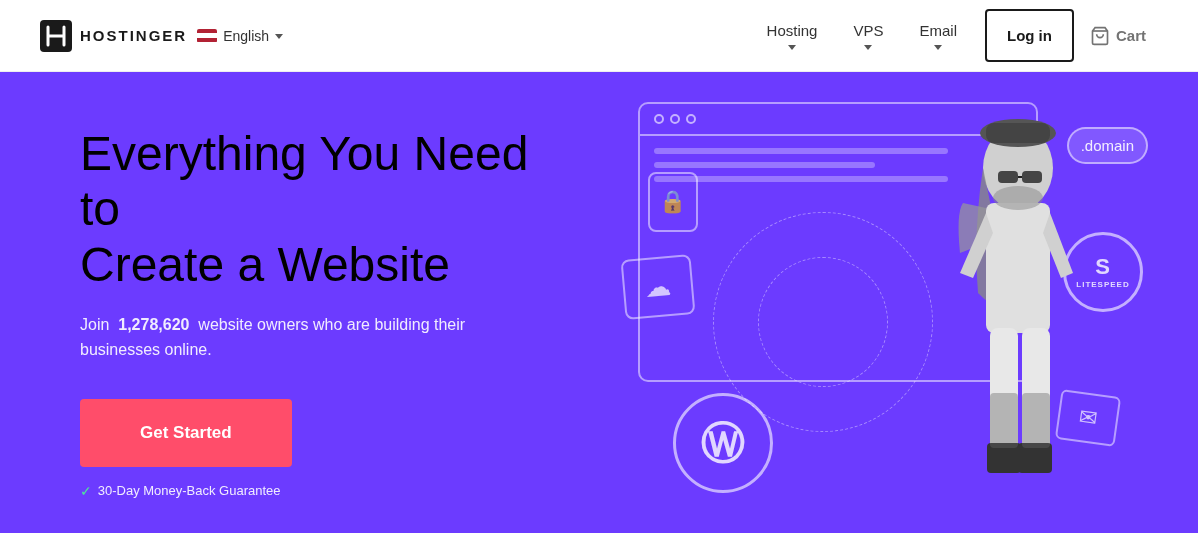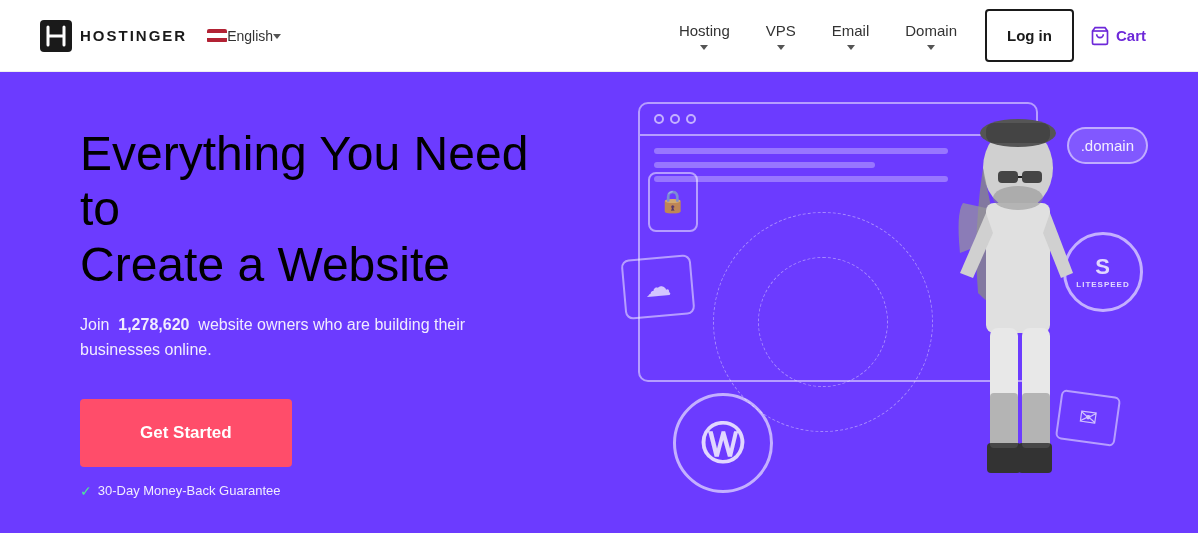--- a/index.html
+++ b/index.html
@@ -14,36 +14,37 @@
       padding: 0 40px;
       border-bottom: 1px solid #eee;
       position: relative;
       z-index: 10;
     }
     .nav-logo {
       display: flex;
       align-items: center;
       gap: 8px;
       text-decoration: none;
-      margin-right: 20px;
+      margin-right: 10px;
     }
     .logo-icon {
       width: 32px;
       height: 32px;
     }
     .logo-text {
       font-size: 15px;
       font-weight: 800;
       letter-spacing: 2px;
       color: #1a1a1a;
       text-transform: uppercase;
     }
     .nav-lang {
       display: flex;
       align-items: center;
+      gap: 6px;
       font-size: 14px;
       color: #333;
       cursor: pointer;
       margin-right: auto;
     }
     .flag-icon {
       width: 20px;
       height: 14px;
       border-radius: 2px;
       overflow: hidden;
@@ -92,21 +93,21 @@
       cursor: pointer;
       background: transparent;
       margin-left: 8px;
     }
     .nav-cart {
       display: flex;
       align-items: center;
       gap: 6px;
       font-size: 15px;
       font-weight: 600;
-      color: #6d28d9;
+      color: #737373;
       cursor: pointer;
       padding: 8px 12px;
     }
     .cart-icon-svg { width: 20px; height: 20px; }
 
     
     .hero {
       background: #6c3bff;
       min-height: 461px;
       display: flex;
@@ -356,24 +357,20 @@
       <span class="chevron"></span>
     </a>
     <a class="nav-item" href="#">
       <span>VPS</span>
       <span class="chevron"></span>
     </a>
     <a class="nav-item" href="#">
       <span>Email</span>
       <span class="chevron"></span>
     </a>
-    <a class="nav-item" href="#">
-      <span>Domain</span>
-      <span class="chevron"></span>
-    </a>
 
     <button class="btn-login">Log in</button>
 
     <div class="nav-cart">
       <svg class="cart-icon-svg" viewBox="0 0 24 24" fill="none" stroke="currentColor" stroke-width="2">
         <path d="M6 2L3 6v14a2 2 0 002 2h14a2 2 0 002-2V6l-3-4z"></path>
         <line x1="3" y1="6" x2="21" y2="6"></line>
         <path d="M16 10a4 4 0 01-8 0"></path>
       </svg>
       <span>Cart</span>

